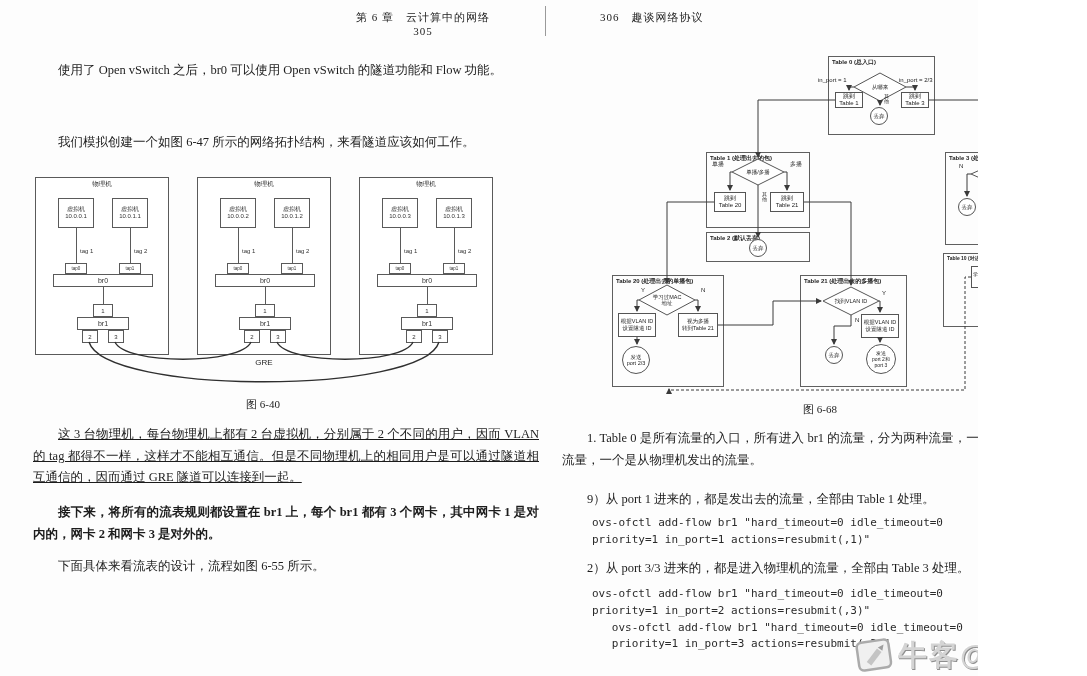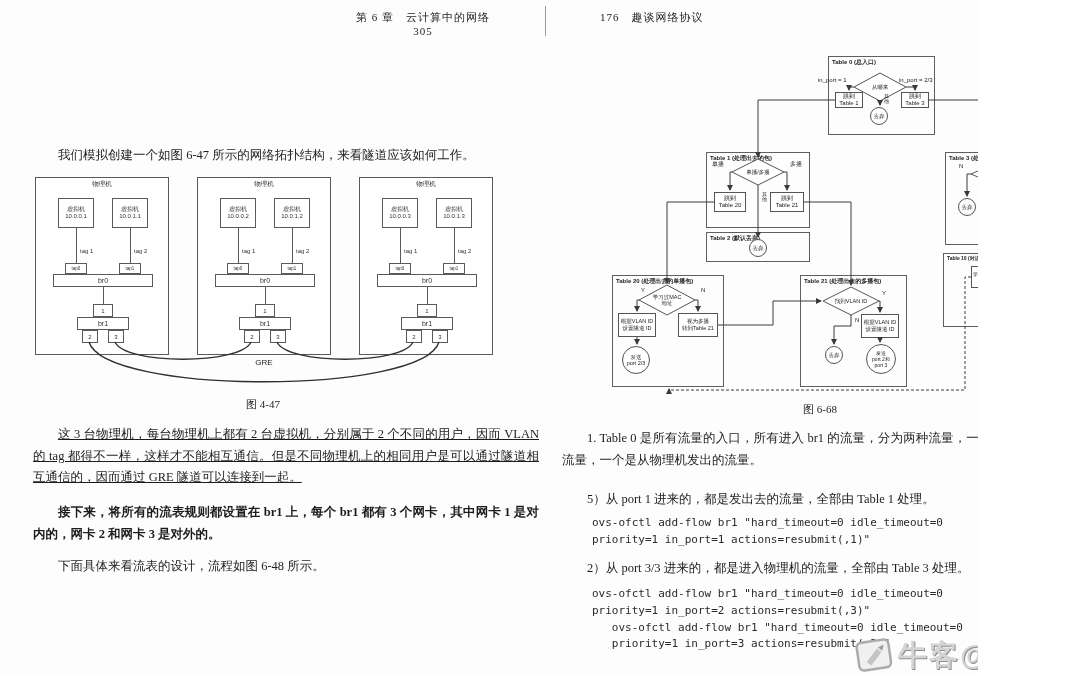--- a/index.html
+++ b/index.html
@@ -40,26 +40,27 @@
   .wm-text{position:absolute;font-family:"Liberation Sans",sans-serif;font-weight:bold;font-size:29px;letter-spacing:2px;
            color:#d4d4d4;text-shadow:1px 1px 0 #8f8f8f,-1px -1px 0 #ffffff;}
 </style>
 </head>
 <body>
 
 <div id="screen">
 
   <div class="hdr" style="left:348px;top:10px;width:150px;text-align:center;">第 6 章　云计算中的网络　305</div>
   <div class="divider" style="left:545px;top:6px;height:30px;"></div>
-  <div class="hdr" style="left:600px;top:10px;">176　趣谈网络协议</div>
-
-  <div class="para lpara" style="top:145px;">我们模拟创建一个如图 6-47 所示的网络拓扑结构，来看隧道应该如何工作。</div>
+  <div class="hdr" style="left:600px;top:10px;">306　趣谈网络协议</div>
+
+  <div class="para lpara" style="top:60px;">使用了 Open vSwitch 之后，br0 可以使用 Open vSwitch 的隧道功能和 Flow 功能。</div>
+  <div class="para lpara" style="top:132px;">我们模拟创建一个如图 6-47 所示的网络拓扑结构，来看隧道应该如何工作。</div>
   <div class="para lpara" style="top:424px;text-decoration:underline;">这 3 台物理机，每台物理机上都有 2 台虚拟机，分别属于 2 个不同的用户，因而 VLAN 的 tag 都得不一样，这样才不能相互通信。但是不同物理机上的相同用户是可以通过隧道相互通信的，因而通过 GRE 隧道可以连接到一起。</div>
   <div class="para lpara" style="top:502px;font-weight:bold;">接下来，将所有的流表规则都设置在 br1 上，每个 br1 都有 3 个网卡，其中网卡 1 是对内的，网卡 2 和网卡 3 是对外的。</div>
-  <div class="para lpara" style="top:556px;">下面具体来看流表的设计，流程如图 6-48 所示。</div>
+  <div class="para lpara" style="top:556px;">下面具体来看流表的设计，流程如图 6-55 所示。</div>
 
   <div class="m" style="left:35px;">
     <div class="mt">物理机</div>
     <div class="vm" style="left:22px;">
       <span>虚拟机</span>
       <span>10.0.0.1</span>
     </div>
     <div class="vm" style="left:76px;">
       <span>虚拟机</span>
       <span>10.0.1.1</span>
@@ -120,21 +121,21 @@
     <div class="nbx tap" style="left:83px;top:85px;width:22px;height:11px;">tap1</div>
     <div class="nbx" style="left:17px;top:96px;width:100px;height:13px;font-size:7px;">br0</div>
     <div class="vline" style="left:67px;top:109px;height:17px;"></div>
     <div class="nbx" style="left:57px;top:126px;width:20px;height:13px;">1</div>
     <div class="nbx" style="left:41px;top:139px;width:52px;height:13px;font-size:7px;">br1</div>
     <div class="nbx" style="left:46px;top:152px;width:16px;height:13px;">2</div>
     <div class="nbx" style="left:72px;top:152px;width:16px;height:13px;">3</div>
   </div>
 
   <div class="lbl" style="left:240px;top:360px;width:48px;text-align:center;font-size:8px;">GRE</div>
-  <div class="cap" style="left:33px;top:397px;width:460px;">图 4-47</div>
+  <div class="cap" style="left:33px;top:397px;width:460px;">图 6-40</div>
 
   <div class="sec" style="left:828px;top:56px;width:107px;height:79px;">
     <div class="sec-title">Table 0 (总入口)</div>
   </div>
   <div class="sec" style="left:706px;top:152px;width:104px;height:76px;">
     <div class="sec-title">Table 1 (处理出去的包)</div>
   </div>
   <div class="sec" style="left:706px;top:232px;width:104px;height:30px;">
     <div class="sec-title">Table 2 (默认丢弃)</div>
   </div>
@@ -250,21 +251,21 @@
   <div class="lbl" style="left:959px;top:163px;">N</div>
   <div class="lbl" style="left:1028px;top:163px;">Y</div>
   <div class="lbl" style="left:641px;top:287px;">Y</div>
   <div class="lbl" style="left:701px;top:287px;">N</div>
   <div class="lbl" style="left:882px;top:290px;">Y</div>
   <div class="lbl" style="left:855px;top:317px;">N</div>
 
   <div class="cap" style="left:560px;top:402px;width:520px;">图 6-68</div>
 
   <div class="para rpara" style="top:428px;">1. Table 0 是所有流量的入口，所有进入 br1 的流量，分为两种流量，一个是进入物理机的流量，一个是从物理机发出的流量。</div>
-  <div class="para rpara" style="top:489px;">5）从 port 1 进来的，都是发出去的流量，全部由 Table 1 处理。</div>
+  <div class="para rpara" style="top:489px;">9）从 port 1 进来的，都是发出去的流量，全部由 Table 1 处理。</div>
   <div class="mono" style="left:592px;top:515px;">ovs-ofctl add-flow br1 "hard_timeout=0 idle_timeout=0
 priority=1 in_port=1 actions=resubmit(,1)"</div>
   <div class="para rpara" style="top:558px;">2）从 port 3/3 进来的，都是进入物理机的流量，全部由 Table 3 处理。</div>
   <div class="mono" style="left:592px;top:586px;">ovs-ofctl add-flow br1 "hard_timeout=0 idle_timeout=0
 priority=1 in_port=2 actions=resubmit(,3)"
    ovs-ofctl add-flow br1 "hard_timeout=0 idle_timeout=0
    priority=1 in_port=3 actions=resubmit(,3)"</div>
 
   <div class="abs" style="left:850px;top:632px;width:237px;height:44px;">
     <svg width="44" height="40" style="position:absolute;left:2px;top:4px;" viewBox="0 0 44 40">

